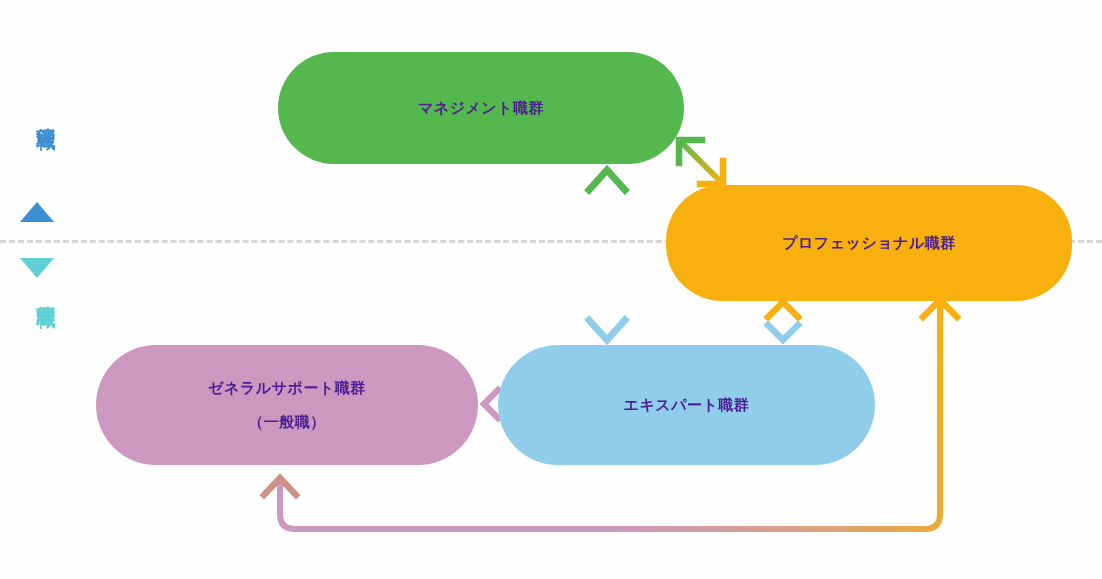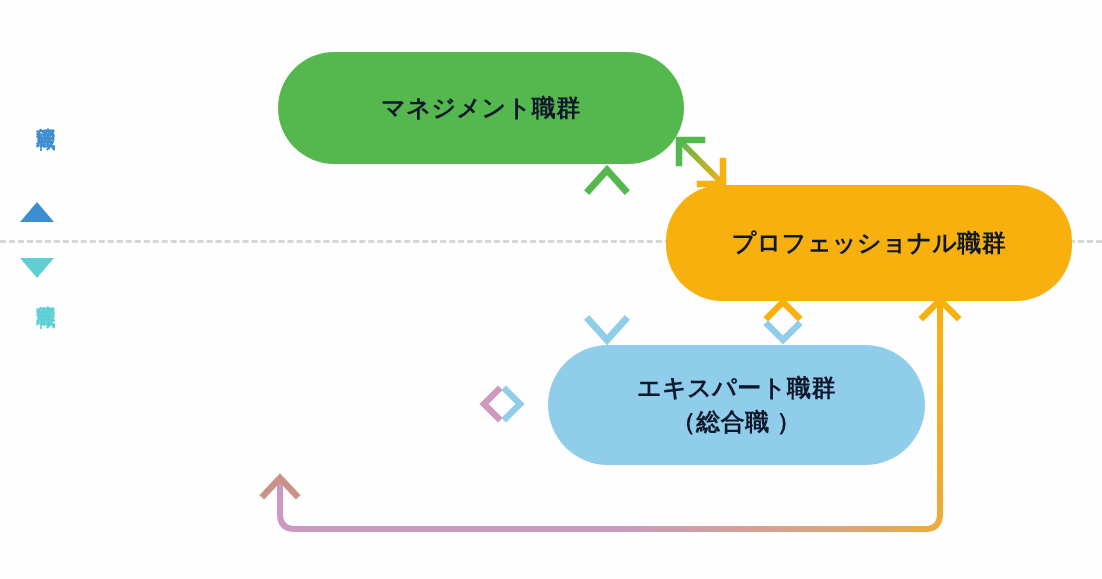--- a/index.html
+++ b/index.html
@@ -70,23 +70,23 @@
     border-top: 20px solid #5ed0d4;
   }
 
   
   .node {
     position: absolute;
     display: flex;
     flex-direction: column;
     align-items: center;
     justify-content: center;
-    color: #0f172a;
+    color: #4c1d95;
     font-weight: bold;
-    font-size: 24px;
+    font-size: 15px;
     line-height: 34px;
     border-radius: 56px;
     text-align: left;
     letter-spacing: 0.5px;
   }
   #node-management {
     left: 278px; top: 52px;
     width: 406px; height: 112px;
     background: #55b84f;
   }
@@ -95,21 +95,21 @@
     width: 406px; height: 116px;
     background: #f7b00d;
   }
   #node-general {
     left: 96px; top: 345px;
     width: 382px; height: 120px;
     background: #cd98c0;
     border-radius: 60px;
   }
   #node-expert {
-    left: 548px; top: 345px;
+    left: 498px; top: 345px;
     width: 377px; height: 120px;
     background: #90cdea;
     border-radius: 60px;
   }
 
   
   #arrows {
     position: absolute;
     left: 0; top: 0;
     width: 1102px; height: 579px;
@@ -186,19 +186,22 @@
   </svg>
 
   <div class="node" id="node-management">
     <span>マネジメント職群</span>
   </div>
 
   <div class="node" id="node-professional">
     <span>プロフェッショナル職群</span>
   </div>
 
+  <div class="node" id="node-general">
+    <span>ゼネラルサポート職群</span>
+    <span>（一般職）</span>
+  </div>
 
   <div class="node" id="node-expert">
     <span>エキスパート職群</span>
-    <span>（総合職 ）</span>
   </div>
 
 </div>
 
 </body></html>

